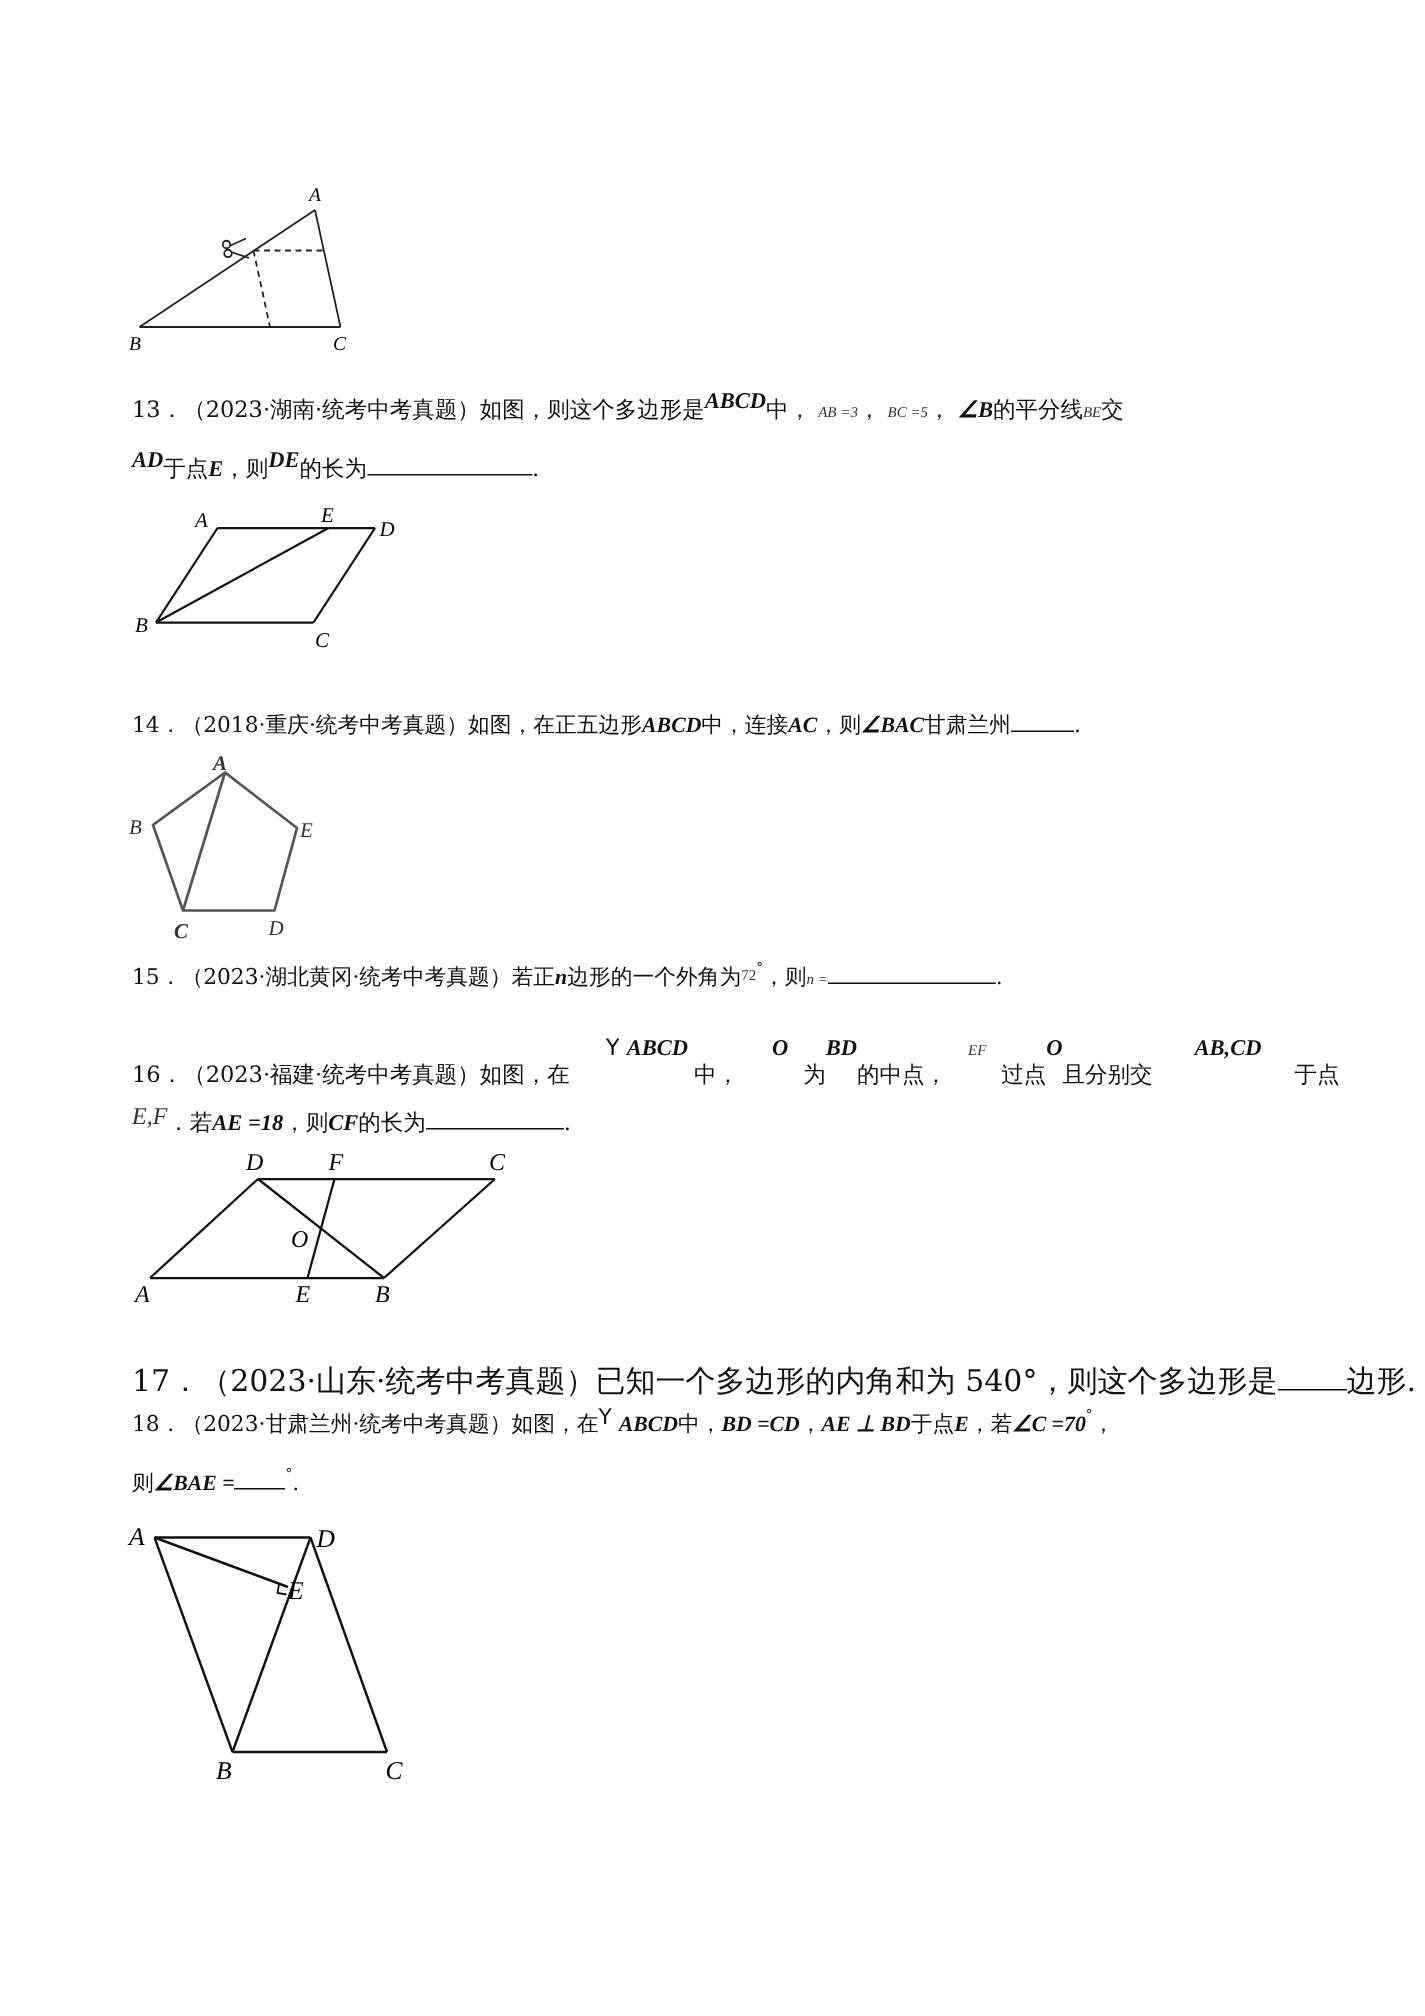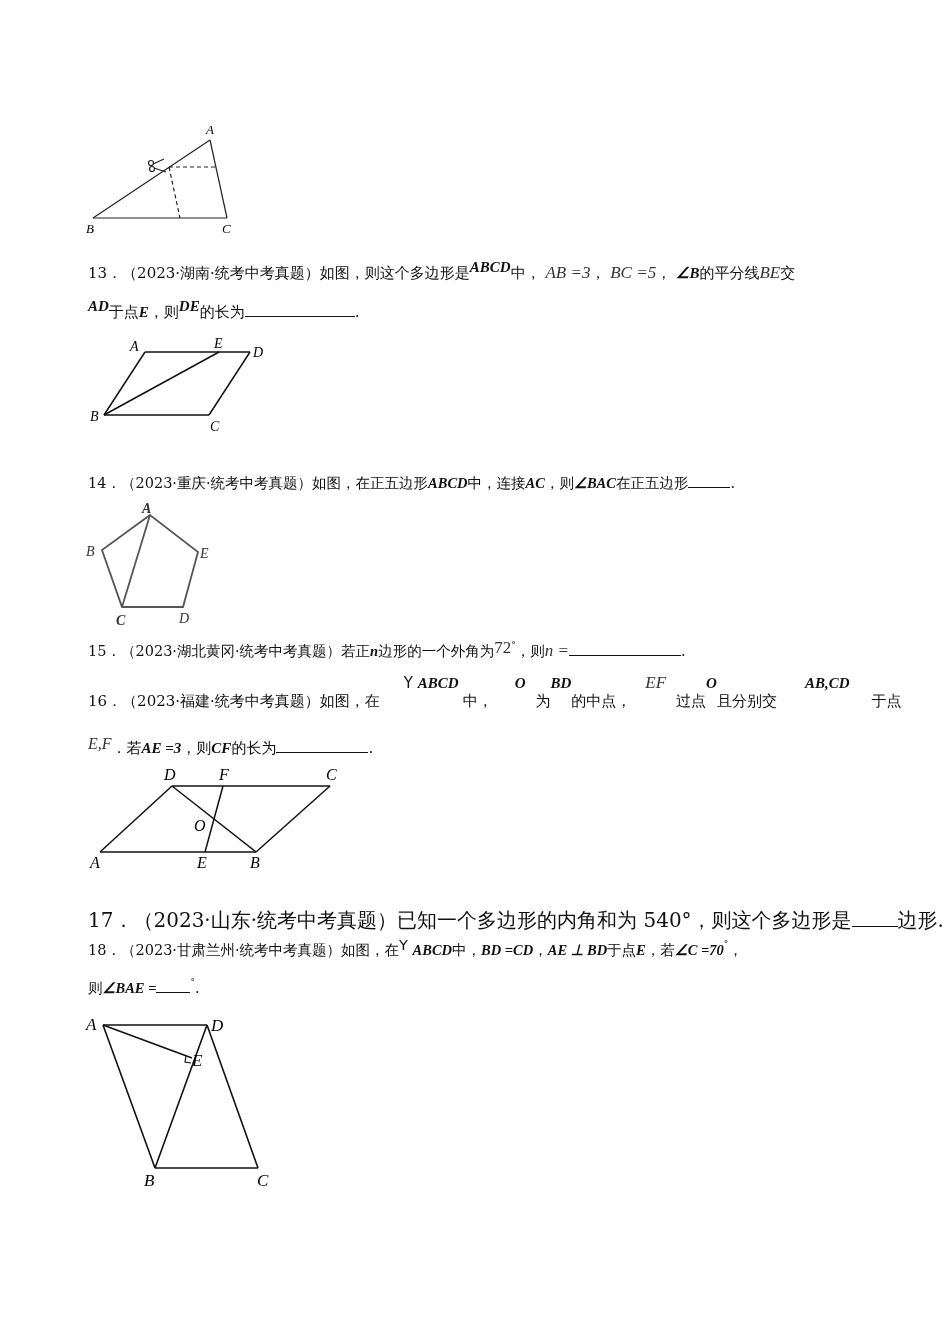--- a/index.html
+++ b/index.html
@@ -1,20 +1,20 @@
 <!DOCTYPE html>
 <html><head>
   <meta charset="utf-8">
   <style>
     html, body { margin: 0; padding: 0; background: #ffffff; }
     body { width: 950px; height: 1344px; position: relative; overflow: hidden;
            font-family: "DejaVu Serif", "Liberation Serif", serif; color: #111; }
     .line { position: absolute; left: 88px; font-size: 15px; white-space: nowrap; line-height: 20px; }
     .m { font-family: "Liberation Serif", serif; font-style: italic; font-weight: bold; }
-    .m-small { font-family: "Liberation Serif", serif; font-style: italic; font-size: 17px; color: #333; }
+    .m-small { font-family: "Liberation Serif", serif; font-style: italic; font-size: 10px; color: #333; }
     .blank { display: inline-block; border-bottom: 1px solid #111; height: 16px; vertical-align: baseline; }
     svg text { font-family: "Liberation Serif", serif; font-style: italic; }
     .fig { position: absolute; }
   </style>
 </head>
 <body>
 
 <svg class="fig" style="left:80px; top:115px;" width="180" height="125" viewBox="0 0 180 125">
   <g stroke="#222" stroke-width="1.2" fill="none">
     <line x1="13" y1="103" x2="130" y2="25"></line>
@@ -53,44 +53,44 @@
     <line x1="24" y1="80" x2="139" y2="17"></line>
   </g>
   <text x="50" y="16" font-size="14">A</text>
   <text x="134" y="13" font-size="14">E</text>
   <text x="173" y="22" font-size="14">D</text>
   <text x="10" y="86" font-size="14">B</text>
   <text x="130" y="96" font-size="14">C</text>
 </svg>
 
 <div class="line" style="top:471px; font-size:14.5px;">
-  <span>14．</span><span>（2023·重庆·统考中考真题）</span><span>如图，在正五边形</span><span class="m">ABCD</span><span>中，连接</span><span class="m">AC</span><span>，则</span><span class="m">∠BAC</span><span>在正五边形</span><span class="blank" style="width:42px;"></span><span>.</span>
+  <span>14．</span><span>（2018·重庆·统考中考真题）</span><span>如图，在正五边形</span><span class="m">ABCD</span><span>中，连接</span><span class="m">AC</span><span>，则</span><span class="m">∠BAC</span><span>甘肃兰州</span><span class="blank" style="width:42px;"></span><span>.</span>
 </div>
 
 <svg class="fig" style="left:80px; top:495px;" width="150" height="135" viewBox="0 0 150 135">
   <g stroke="#555" stroke-width="1.8" fill="none">
     <polygon points="70,20 22,55 42,112 103,112 118,57"></polygon>
     <line x1="70" y1="20" x2="42" y2="112"></line>
   </g>
   <text x="62" y="18" font-size="14" font-weight="bold" fill="#333">A</text>
   <text x="6" y="61" font-size="14" fill="#333">B</text>
   <text x="120" y="63" font-size="14" fill="#333">E</text>
   <text x="36" y="130" font-size="14" font-weight="bold" fill="#333">C</text>
   <text x="99" y="128" font-size="14" fill="#333">D</text>
 </svg>
 
 <div class="line" style="top:639px; font-size:14.5px;">
   <span>15．</span><span>（2023·湖北黄冈·统考中考真题）</span><span>若正</span><span class="m" style="font-weight:bold;">n</span><span>边形的一个外角为</span><span class="m-small" style="font-style:normal;position:relative;top:-3px;">72</span><span style="font-size:9px;position:relative;top:-8px;">°</span><span>，则</span><span class="m-small">n =</span><span class="blank" style="width:112px;"></span><span>.</span>
 </div>
 
-<div class="line" style="top:691px;">
+<div class="line" style="top:706px;">
   <span>16．</span><span>（2023·福建·统考中考真题）</span><span>如图，在</span><span style="display:inline-block;width:24px;"></span><span style="position:relative;top:-18px;font-family:'DejaVu Sans',sans-serif;font-size:15px;">Y</span>&nbsp;<span class="m" style="position:relative;top:-18px;">ABCD</span><span style="display:inline-block;width:4px;"></span><span>中，</span><span style="display:inline-block;width:22px;"></span><span class="m" style="position:relative;top:-18px;">O</span><span style="display:inline-block;width:10px;"></span><span>为</span><span class="m" style="position:relative;top:-18px;">BD</span><span>的中点，</span><span style="display:inline-block;width:14px;"></span><span class="m-small" style="position:relative;top:-18px;">EF</span><span style="display:inline-block;width:10px;"></span><span>过点</span><span class="m" style="position:relative;top:-18px;">O</span><span>且分别交</span><span style="display:inline-block;width:28px;"></span><span class="m" style="position:relative;top:-18px;">AB,CD</span><span style="display:inline-block;width:22px;"></span><span>于点</span>
 </div>
 <div class="line" style="top:736px;">
-  <span class="m-small" style="font-size:16px;position:relative;top:-4px;">E,F</span><span>．若</span><span class="m">AE =3</span><span>，则</span><span class="m">CF</span><span>的长为</span><span class="blank" style="width:92px;"></span><span>.</span>
+  <span class="m-small" style="font-size:16px;position:relative;top:-4px;">E,F</span><span>．若</span><span class="m">AE =18</span><span>，则</span><span class="m">CF</span><span>的长为</span><span class="blank" style="width:92px;"></span><span>.</span>
 </div>
 
 <svg class="fig" style="left:80px; top:762px;" width="270" height="110" viewBox="0 0 270 110">
   <g stroke="#111" stroke-width="1.5" fill="none">
     <line x1="92" y1="24" x2="250" y2="24"></line>
     <line x1="20" y1="90" x2="176" y2="90"></line>
     <line x1="20" y1="90" x2="92" y2="24"></line>
     <line x1="176" y1="90" x2="250" y2="24"></line>
     <line x1="92" y1="24" x2="176" y2="90"></line>
     <line x1="143" y1="24" x2="125" y2="90"></line>

